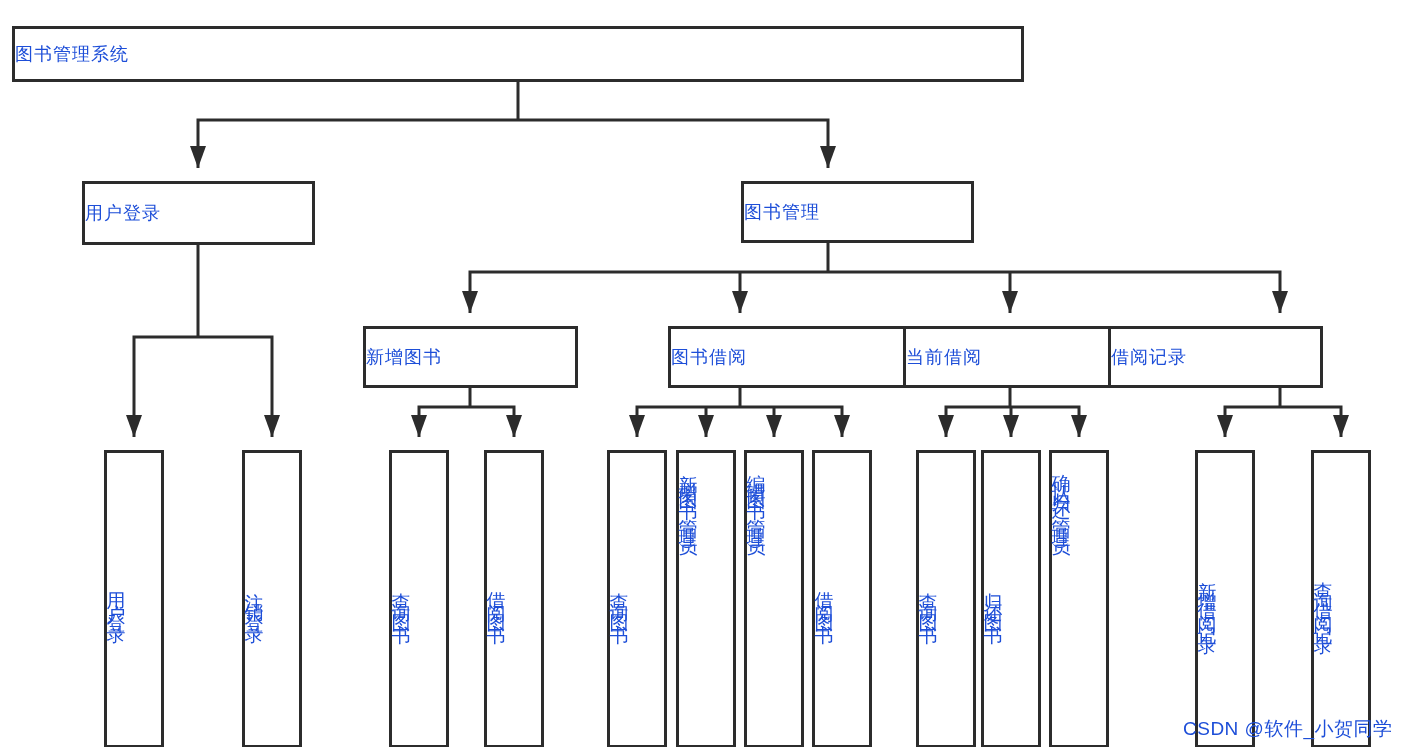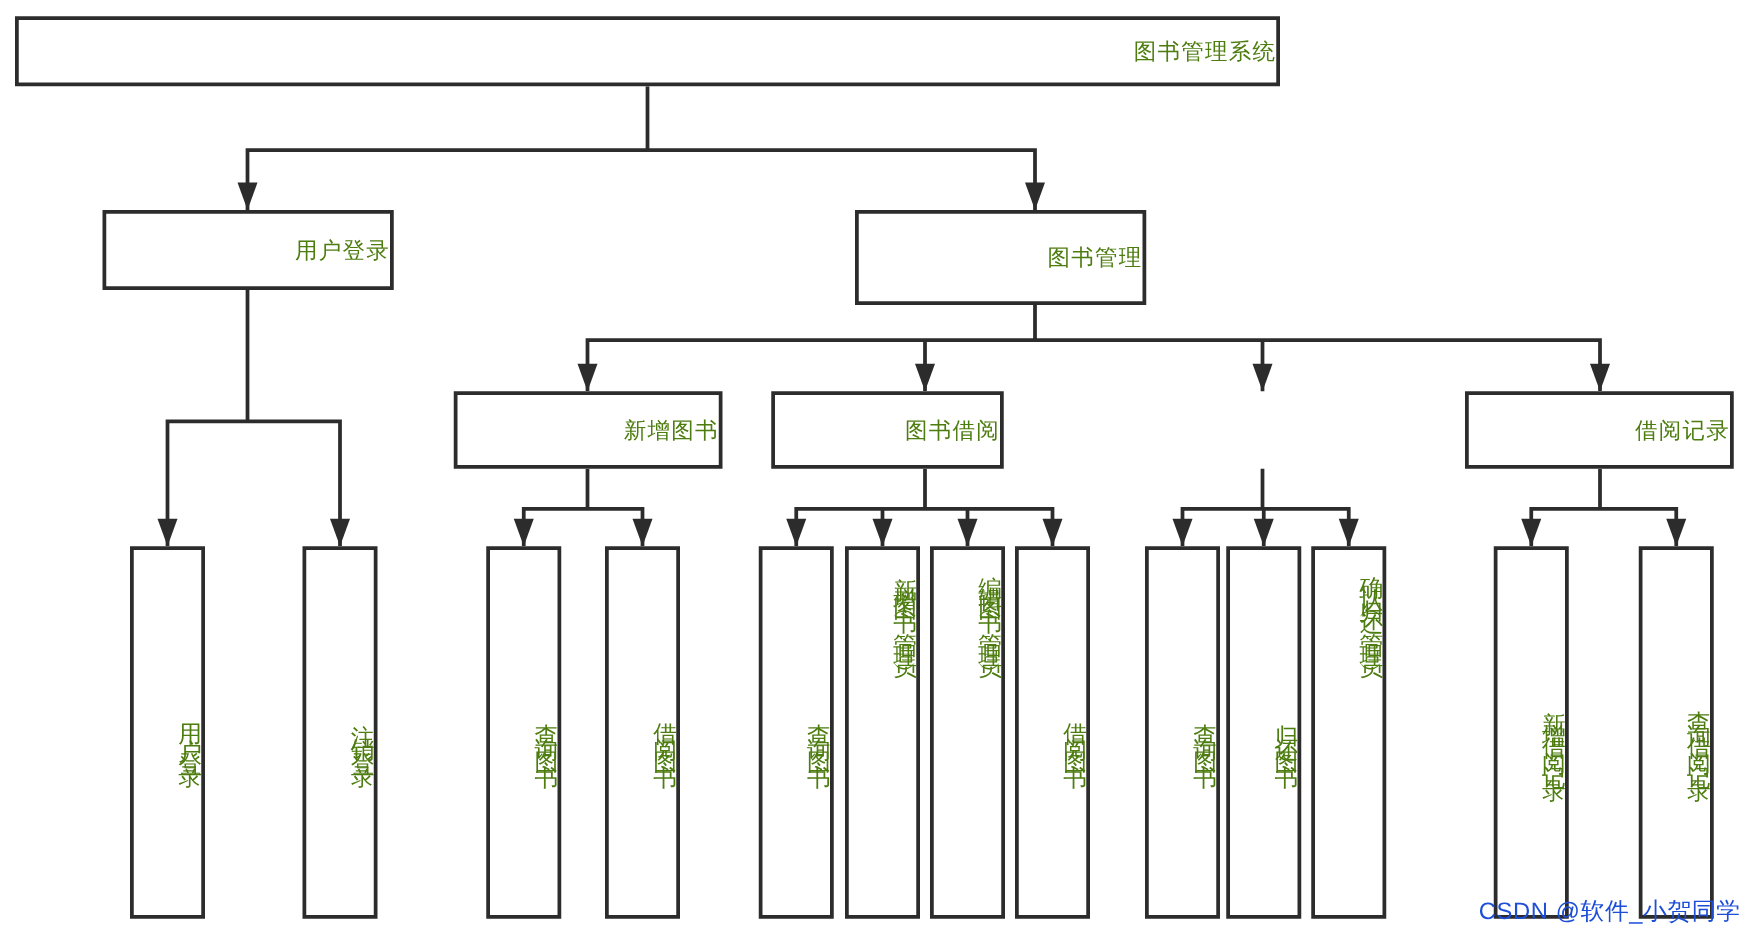--- a/index.html
+++ b/index.html
@@ -3,22 +3,22 @@
 <meta charset="utf-8">
 <style>
   html,body{margin:0;padding:0;background:#ffffff;}
   .stage{
     position:relative;width:1405px;height:747px;background:#ffffff;
     font-family:"Liberation Sans","DejaVu Sans",sans-serif;overflow:hidden;
   }
   .connector-svg{position:absolute;left:0;top:0;z-index:1;}
   .box{
     position:absolute;box-sizing:border-box;background:#ffffff;
-    border:3px solid #2c2c2c;color:#4d7c0f;z-index:2;
-    display:flex;align-items:center;justify-content:flex-end;
+    border:3px solid #2c2c2c;color:#1d4ed8;z-index:2;
+    display:flex;align-items:center;justify-content:flex-start;margin-top:13px;
   }
   .hbox .h-label{font-size:18px;letter-spacing:1px;white-space:nowrap;}
   .leaf{width:60px;top:437px;height:298px;}
   .v-label{
     writing-mode:vertical-rl;text-orientation:mixed;
     font-size:19px;line-height:1;letter-spacing:11px;white-space:nowrap;
   }
   .leaf.tall{align-items:flex-start;}
   .leaf.tall .v-label{letter-spacing:9px;padding-top:6px;}
   .watermark{
@@ -75,31 +75,34 @@
     </g>
   </svg>
 
   <div class="box hbox" style="left:12px;top:13px;width:1012px;height:56px">
     <span class="h-label">图书管理系统</span>
   </div>
 
   <div class="box hbox" style="left:82px;top:168px;width:233px;height:64px">
     <span class="h-label">用户登录</span>
   </div>
-  <div class="box hbox" style="left:684px;top:168px;width:233px;height:76px">
+  <div class="box hbox" style="left:741px;top:168px;width:233px;height:62px">
     <span class="h-label">图书管理</span>
   </div>
 
   <div class="box hbox" style="left:363px;top:313px;width:215px;height:62px">
     <span class="h-label">新增图书</span>
   </div>
-  <div class="box hbox" style="left:617px;top:313px;width:186px;height:62px">
+  <div class="box hbox" style="left:668px;top:313px;width:251px;height:62px">
     <span class="h-label">图书借阅</span>
   </div>
-  <div class="box hbox" style="left:1172px;top:313px;width:215px;height:62px">
+  <div class="box hbox" style="left:903px;top:313px;width:215px;height:62px">
+    <span class="h-label">当前借阅</span>
+  </div>
+  <div class="box hbox" style="left:1108px;top:313px;width:215px;height:62px">
     <span class="h-label">借阅记录</span>
   </div>
 
   <div class="box leaf" style="left:104px">
     <span class="v-label">用户登录</span>
   </div>
   <div class="box leaf" style="left:242px">
     <span class="v-label">注销登录</span>
   </div>
 

